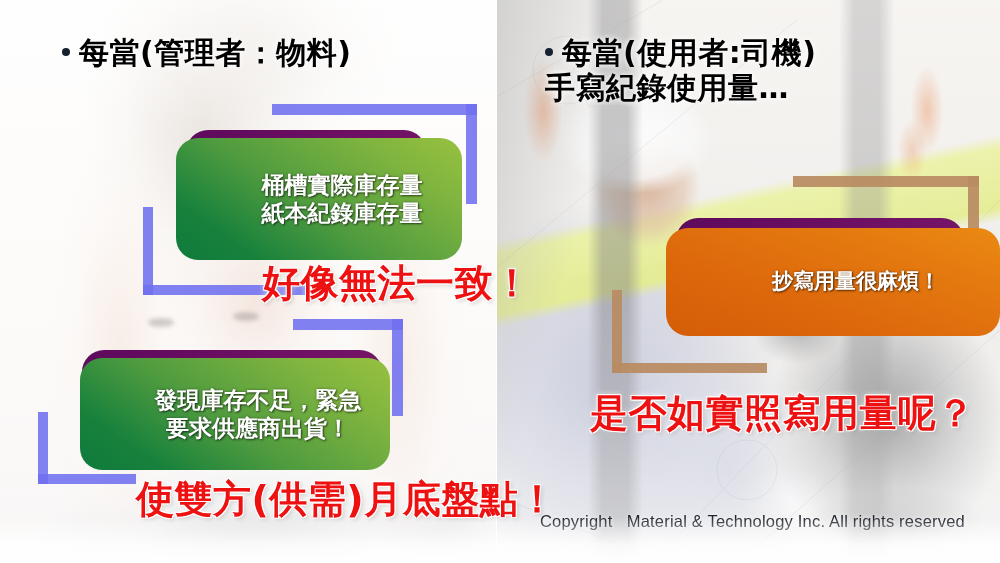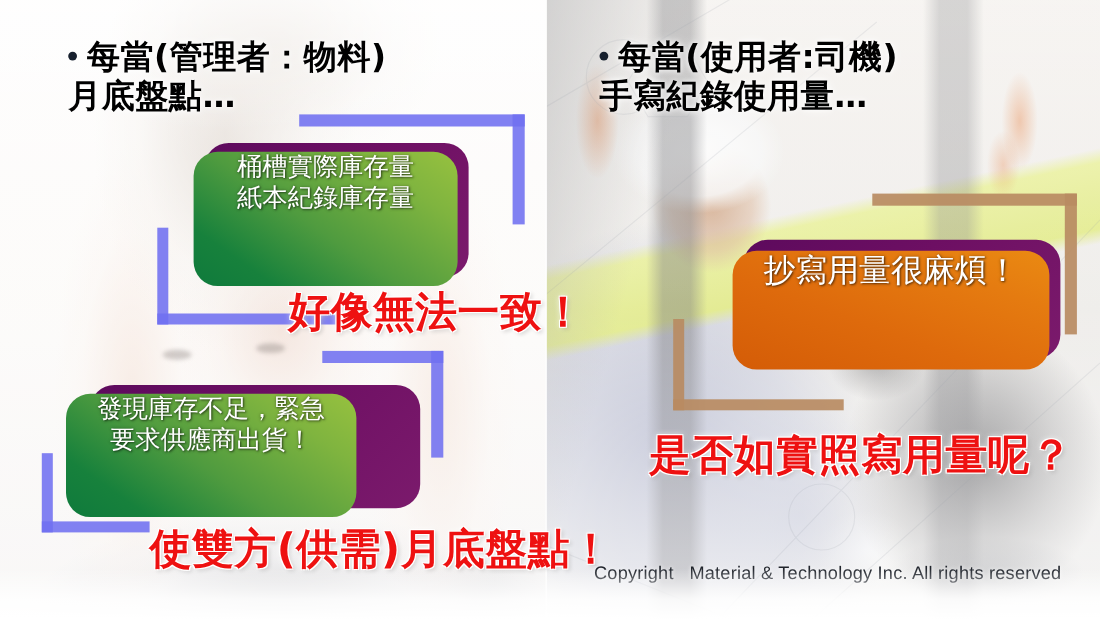--- a/index.html
+++ b/index.html
@@ -122,35 +122,35 @@
   
   .bk5{left:793px;top:176px;width:186px;height:128px;}
   .bk5 .h{left:0;top:0;width:186px;height:11px;}
   .bk5 .v{right:0;top:0;width:11px;height:128px;}
   
   .bk6{left:612px;top:290px;width:155px;height:83px;}
   .bk6 .v{left:0;top:0;width:10px;height:83px;}
   .bk6 .h{left:0;bottom:0;width:155px;height:10px;}
 
   
-  .callout{position:absolute;border-radius:22px;display:flex;justify-content:center;
-    text-align:center;color:#ffffff;font-weight:400;line-height:1.22;
+  .callout{position:absolute;border-radius:22px;display:flex;align-items:center;justify-content:center;
+    text-align:center;color:#ffffff;font-weight:700;line-height:1.22;
     font-family:"DejaVu Sans","Liberation Sans",sans-serif;
-    text-shadow:1px 1px 2px rgba(0,0,0,.55),0 0 3px rgba(0,0,0,.35);}
+    text-shadow:1px 1px 2px rgba(0,0,0,.55),0 0 3px rgba(0,0,0,.35);padding-left:46px;}
   
   .shadow-plate{position:absolute;border-radius:22px;background:linear-gradient(135deg,#5d0a5d 0%,#6d0f63 45%,#7b1a6c 100%);}
 
   .green-grad{background:linear-gradient(215deg,#97c13f 0%,#7fb43f 22%,#4f9b3f 55%,#17813c 82%,#0f7a3c 100%);}
   .orange-grad{background:linear-gradient(200deg,#ea8a12 0%,#e57b10 25%,#de6a0c 60%,#d45c07 100%);}
 
   .box1{left:176px;top:138px;width:240px;height:122px;font-size:23px;}
   .box1-sh{left:186px;top:130px;width:240px;height:122px;}
-  .box2{left:60px;top:358px;width:264px;height:112px;font-size:23px;}
+  .box2{left:80px;top:358px;width:264px;height:112px;font-size:23px;}
   .box2-sh{left:82px;top:350px;width:300px;height:112px;}
-  .box3{left:666px;top:228px;width:288px;height:108px;font-size:29px;}
+  .box3{left:666px;top:228px;width:288px;height:108px;font-size:21px;}
   .box3-sh{left:676px;top:218px;width:288px;height:108px;}
   .callout .inner{padding:0 14px;}
   .callout .vs{font-family:"Liberation Sans",sans-serif;font-size:23px;}
 
   
   .red{position:absolute;color:#ee1111;font-weight:700;font-size:38px;
     font-family:"DejaVu Sans","Liberation Sans",sans-serif;letter-spacing:.5px;
     text-shadow:1px 1px 0 #fff,-1px 1px 0 #fff,1px -1px 0 #fff,-1px -1px 0 #fff,
                 0 0 6px rgba(255,255,255,.95),2px 2px 4px rgba(0,0,0,.22);}
   .red1{left:262px;top:258px;}
@@ -231,21 +231,20 @@
 
   <div class="shadow-plate box3-sh"></div>
   <div class="callout orange-grad box3">
     <div class="inner">
       <div>抄寫用量很麻煩！</div>
     </div>
   </div>
 
   <div class="bullet bullet-left">
     <span class="dot"></span><span>每當(管理者：物料)</span>
-    <span class="l2">月底盤點…</span>
   </div>
 
   <div class="bullet bullet-right">
     <span class="dot"></span><span>每當(使用者:司機)</span>
     <span class="l2">手寫紀錄使用量…</span>
   </div>
 
   <div class="red red1">好像無法一致！</div>
   <div class="red red2">使雙方(供需)月底盤點！</div>
   <div class="red red3">是否如實照寫用量呢？</div>

